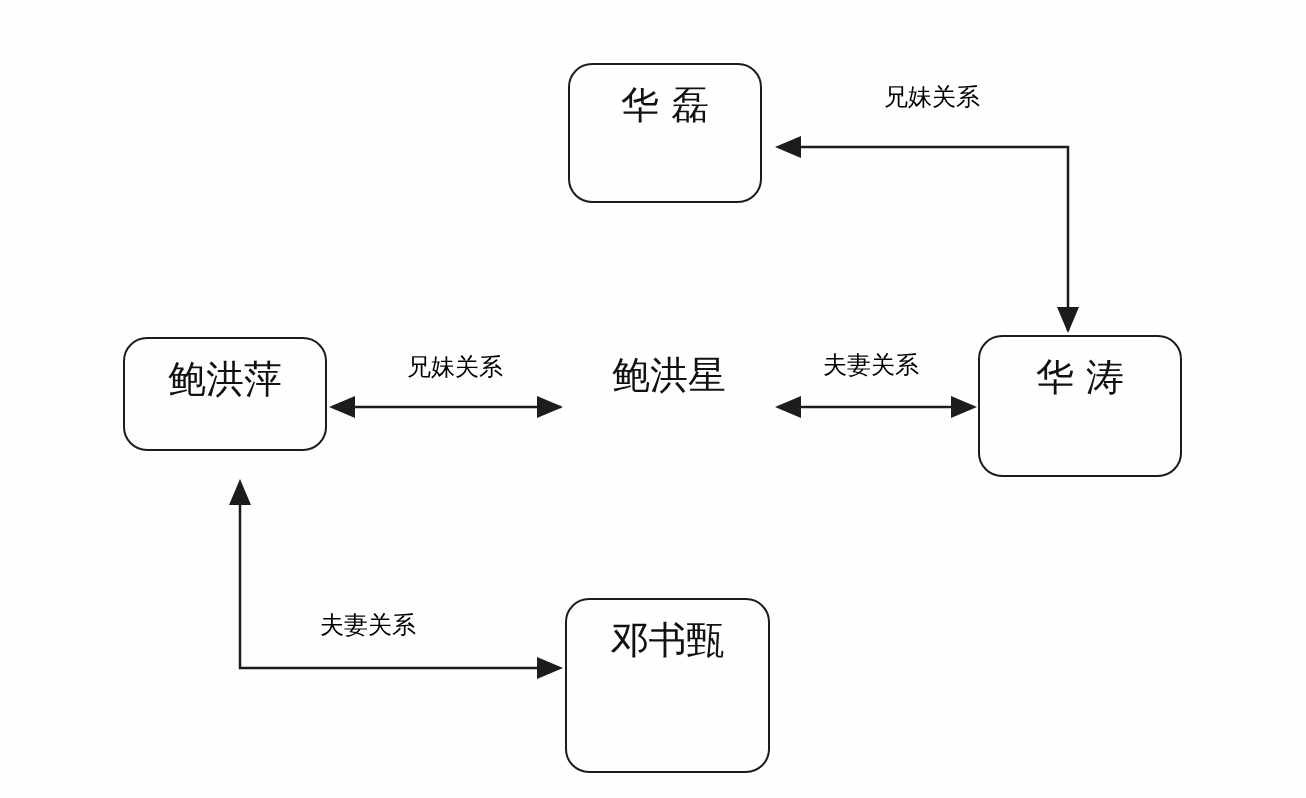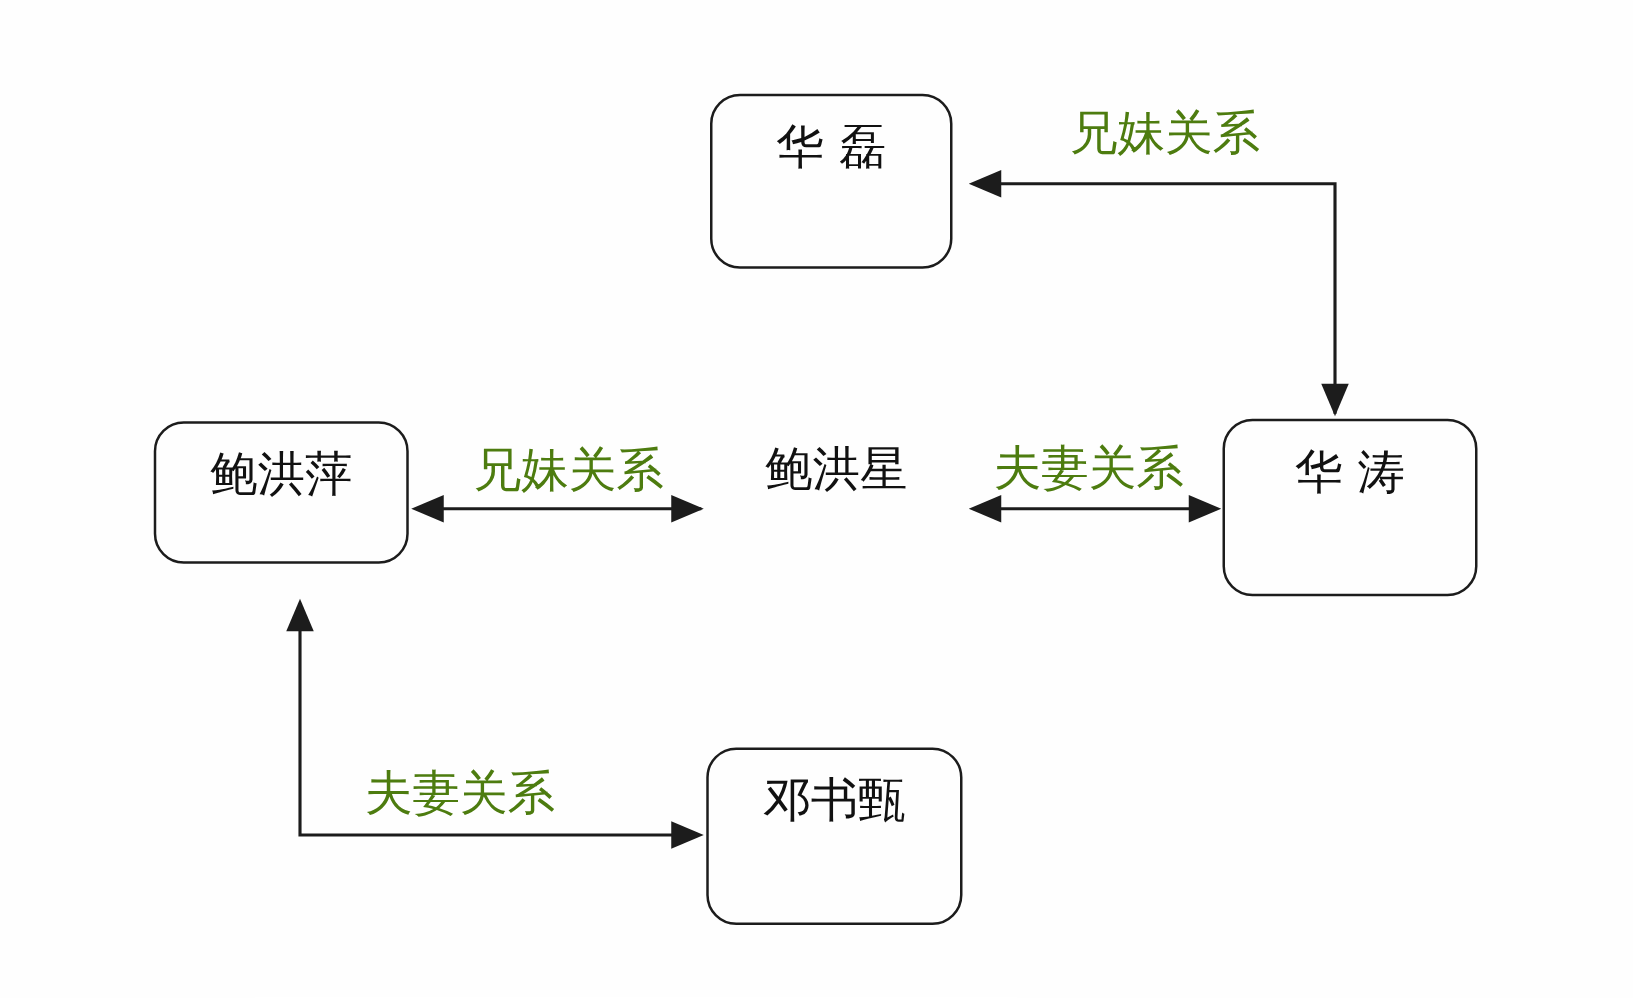--- a/index.html
+++ b/index.html
@@ -40,31 +40,31 @@
     border: none;
     border-radius: 0;
     background: transparent;
     padding-top: 18px;
   }
   .plaque-shape {
     position: absolute;
     inset: 0;
     z-index: -1;
   }
-  .node-hua-lei        { left: 568px; top: 75px;  width: 194px; height: 140px; }
+  .node-hua-lei        { left: 568px; top: 63px;  width: 194px; height: 140px; }
   .node-bao-hong-ping  { left: 123px; top: 337px; width: 204px; height: 114px; }
   .node-bao-hong-xing  { left: 564px; top: 337px; width: 210px; height: 140px; }
   .node-hua-tao        { left: 978px; top: 335px; width: 204px; height: 142px; }
-  .node-deng-shu-zhen  { left: 565px; top: 598px; width: 205px; height: 142px; }
+  .node-deng-shu-zhen  { left: 565px; top: 598px; width: 205px; height: 175px; }
   .edge-label {
     position: absolute;
     width: 200px;
     text-align: center;
-    font-size: 38px;
-    color: #4d7c0f;
+    font-size: 24px;
+    color: #000000;
     white-space: pre;
   }
   .edge-label-sibling-top    { left: 832px; top: 81px;  }
   .edge-label-sibling-middle { left: 355px; top: 351px; }
   .edge-label-spouse-middle  { left: 771px; top: 349px; }
   .edge-label-spouse-bottom  { left: 268px; top: 609px; }
 </style>
 </head>
 <body>
 

